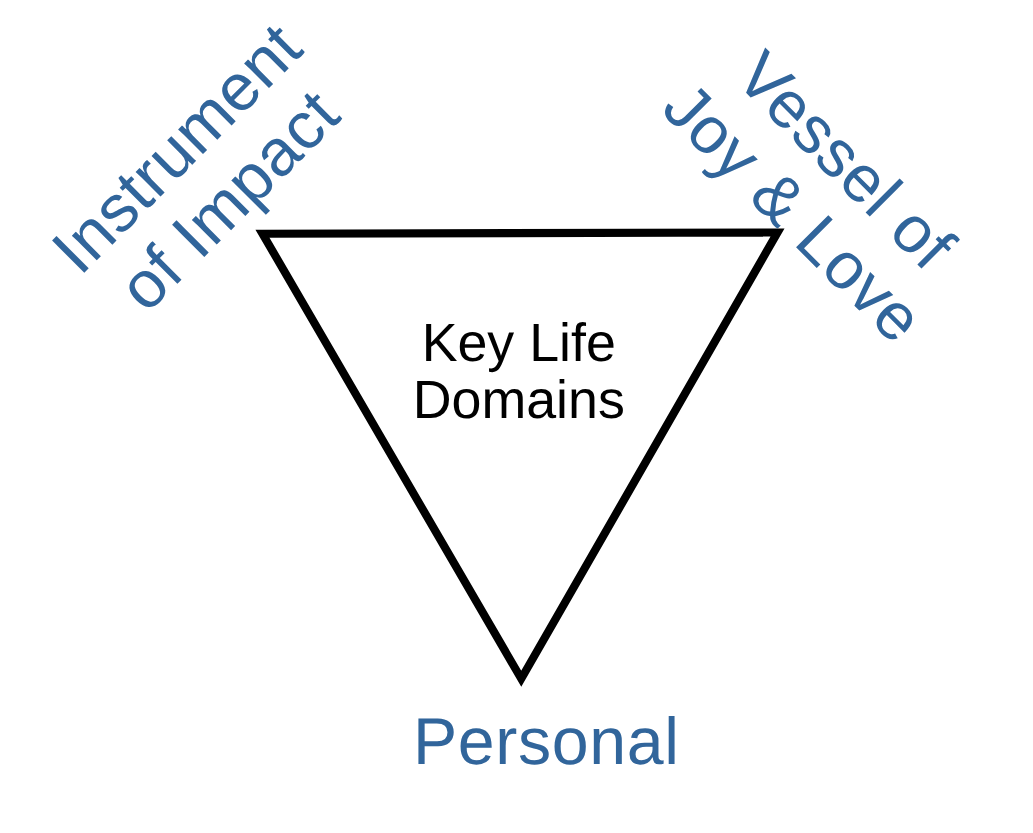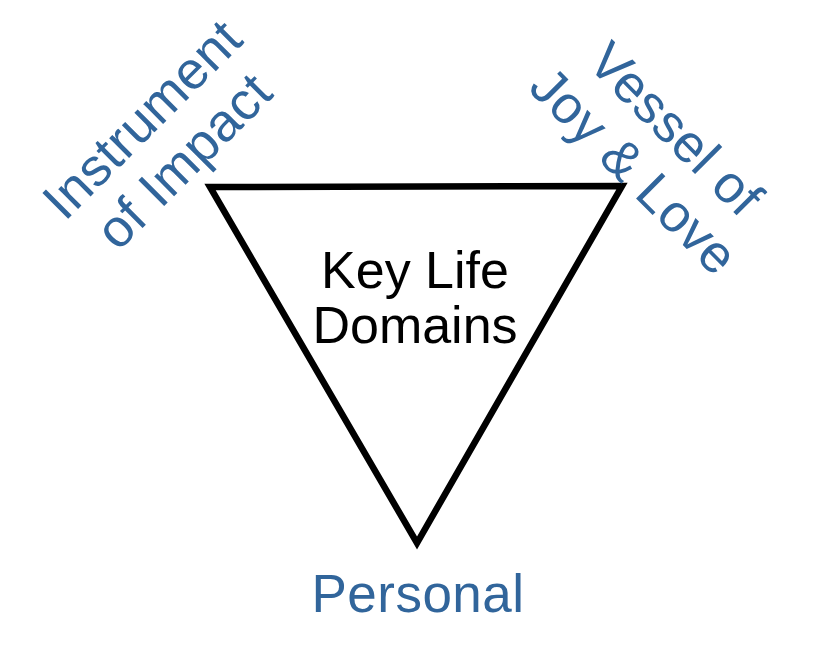--- a/index.html
+++ b/index.html
@@ -36,40 +36,40 @@
     display: block;
   }
   .blue-label {
     color: #31659B;
     font-size: 53px;
     line-height: 1.12;
     letter-spacing: 0.5px;
   }
   .center-label {
     color: #000000;
-    font-size: 52px;
+    font-size: 43px;
     line-height: 1.06;
   }
   .pos-center {
     left: 415px;
     top: 298px;
     transform: translate(-50%, -50%);
   }
   .pos-top-left {
     left: 163px;
     top: 140px;
     transform: translate(-50%, -50%) rotate(-45deg);
   }
   .pos-top-right {
     left: 655px;
     top: 150px;
     transform: translate(-50%, -50%) rotate(45deg);
   }
   .pos-bottom {
-    left: 418px;
+    left: 437px;
     top: 594px;
     transform: translate(-50%, -50%);
   }
 </style>
 </head>
 <body>
 
 <div class="canvas">
 
   <svg class="triangle-svg" width="826" height="666" viewBox="0 0 826 666" xmlns="http://www.w3.org/2000/svg">

